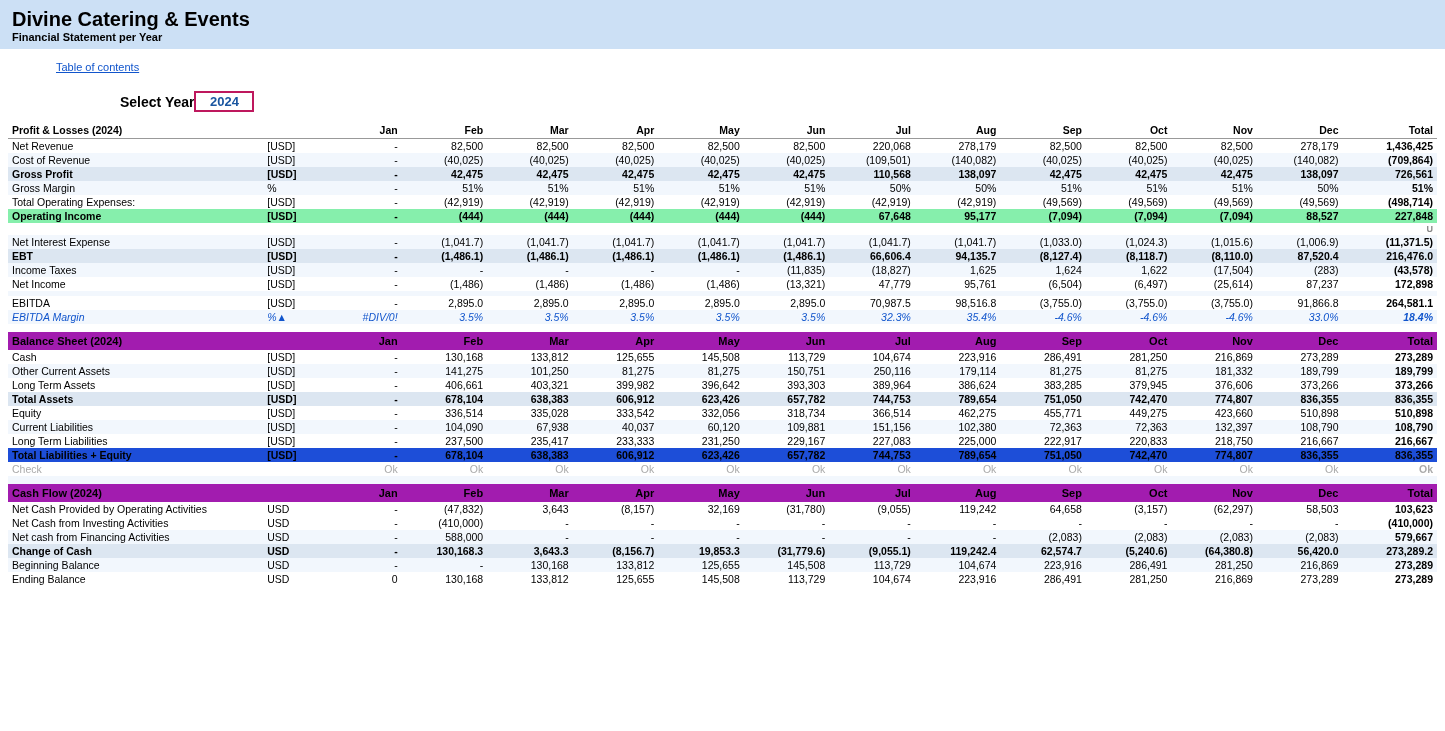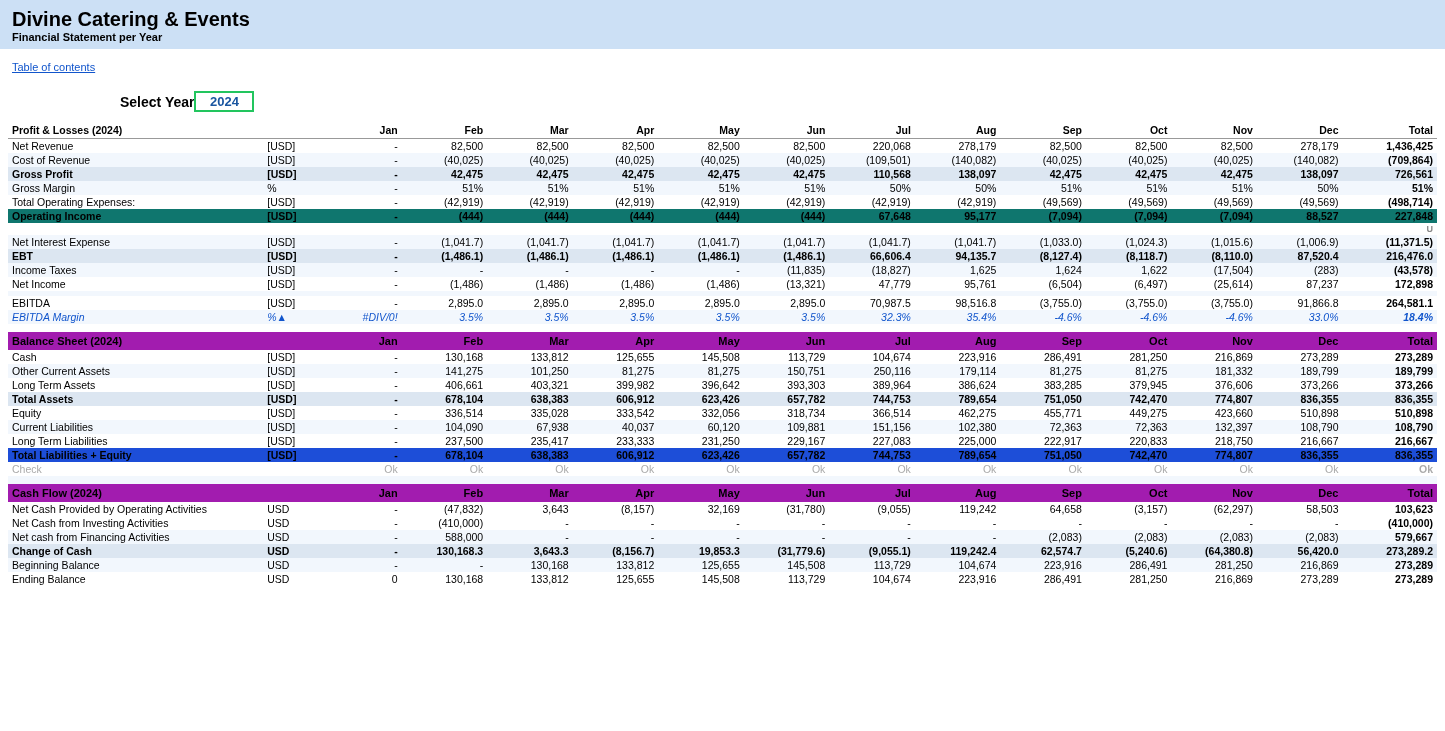--- a/index.html
+++ b/index.html
@@ -35,21 +35,21 @@
       display: flex;
       align-items: center;
       margin: 8px 0 6px 120px;
     }
     .select-year-label {
       font-size: 14px;
       font-weight: bold;
       margin-right: 0;
     }
     .year-input {
-      border: 2px solid #22c55e;
+      border: 2px solid #be185d;
       background: #fff;
       color: #1a56a0;
       font-size: 13px;
       font-weight: bold;
       text-align: center;
       width: 60px;
       padding: 1px 2px;
     }
     .main-content {
       padding: 4px 8px;
@@ -87,21 +87,21 @@
     .section-header + tr { background: #fff; }
   </style>
 </head>
 <body>
 
 <div class="header-section">
   <div class="company-title">Divine Catering &amp; Events</div>
   <div class="subtitle">Financial Statement per Year</div>
 </div>
 
-<div style="padding: 4px 12px;">
+<div style="padding: 4px 12px; margin-left: 44px;">
   <a class="toc-link">Table of contents</a>
 </div>
 
 <div class="select-year-row">
   <span class="select-year-label">Select Year</span>
   <input class="year-input" value="2024" type="text" style="">
 </div>
 
 <div class="main-content">
   <table>
@@ -204,21 +204,21 @@
         <td class="col-month">(42,919)</td>
         <td class="col-month">(42,919)</td>
         <td class="col-month">(42,919)</td>
         <td class="col-month">(42,919)</td>
         <td class="col-month">(49,569)</td>
         <td class="col-month">(49,569)</td>
         <td class="col-month">(49,569)</td>
         <td class="col-month">(49,569)</td>
         <td class="col-total">(498,714)</td>
       </tr>
-      <tr class="bold-row" style="background:#0f766e;">
+      <tr class="bold-row" style="background:#86efac;">
         <td><b>Operating Income</b></td>
         <td><b>[USD]</b></td>
         <td class="col-month">-</td>
         <td class="col-month">(444)</td>
         <td class="col-month">(444)</td>
         <td class="col-month">(444)</td>
         <td class="col-month">(444)</td>
         <td class="col-month">(444)</td>
         <td class="col-month">67,648</td>
         <td class="col-month">95,177</td>

